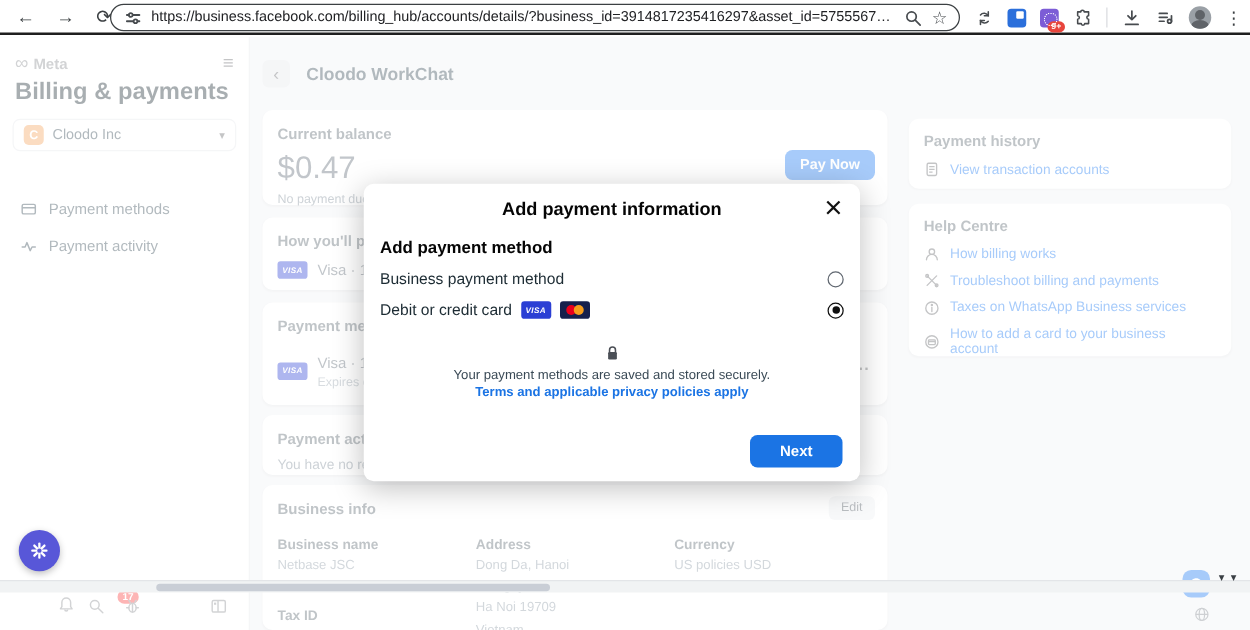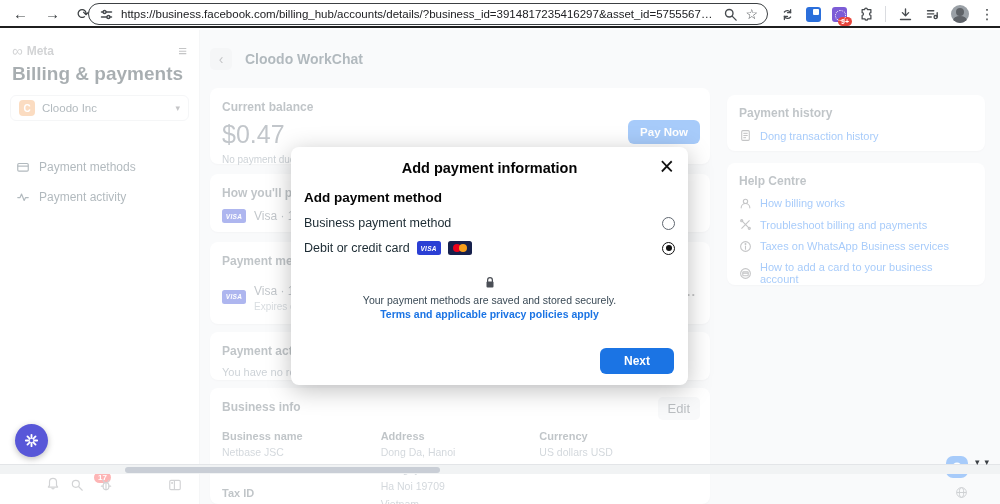--- a/index.html
+++ b/index.html
@@ -80,21 +80,21 @@
   .mc-badge::before { content:""; position:absolute; left:5px; top:3px; width:8px; height:8px; border-radius:50%; background:#EB001B; }
   .mc-badge::after  { content:""; position:absolute; left:11px; top:3px; width:8px; height:8px; border-radius:50%; background:#F79E1B; }
   .pm-label { font-size:12px; color:#5f6b76; }
   .pm-sub { font-size:10px; color:#98a4ae; margin-top:2px; }
   .c-methods { left:210px; top:212px; width:500px; height:82px; padding:12px; }
   .more-dots { position:absolute; right:14px; top:42px; color:#65676b; font-size:13px; font-weight:bold; letter-spacing:1px; cursor:pointer; }
   .c-activity { left:210px; top:302px; width:500px; height:48px; padding:12px; }
   .act-empty { font-size:11px; color:#7c8a96; margin-top:8px; white-space:nowrap; }
   .c-bizinfo { left:210px; top:358px; width:500px; height:116px; padding:12px; }
   .edit-btn { position:absolute; right:10px; top:9px; background:#eceef1; border:none; border-radius:5px;
-              color:#4b555e; font-size:13px; padding:4px 10px; cursor:pointer; }
+              color:#4b555e; font-size:10px; padding:4px 10px; cursor:pointer; }
   .biz-cols { display:flex; margin-top:16px; }
   .biz-col { width:168px; }
   .f-label { font-size:11px; font-weight:bold; color:#5b6770; }
   .f-val { font-size:10.5px; color:#8b98a4; margin-top:3px; line-height:1.35; }
   .taxid { position:absolute; left:12px; top:99px; }
 
   
   .c-history { left:727px; top:65px; width:258px; height:56px; padding:11px 12px; }
   .link-row { display:flex; align-items:center; gap:8px; margin-top:9px; cursor:pointer; }
   .link-row svg { width:13px; height:13px; color:#65676b; flex:none; }
@@ -317,36 +317,36 @@
       </div>
       <div class="biz-col">
         <div class="f-label">Address</div>
         <div class="f-val">Dong Da, Hanoi</div>
         <div class="f-val">91 Nguyen Chi Thanh</div>
         <div class="f-val">Ha Noi 19709</div>
         <div class="f-val">Vietnam</div>
       </div>
       <div class="biz-col">
         <div class="f-label">Currency</div>
-        <div class="f-val">US dollars USD</div>
+        <div class="f-val">US policies USD</div>
       </div>
     </div>
     <div class="f-label taxid">Tax ID</div>
   </div>
 
   <div class="card c-history">
     <div class="card-h">Payment history</div>
     <div class="link-row">
       <svg viewBox="0 0 24 24" fill="none" stroke="currentColor" stroke-width="2">
         <rect x="5" y="3" width="14" height="18" rx="2"></rect>
           <line x1="8" y1="8" x2="16" y2="8"></line>
           <line x1="8" y1="12" x2="16" y2="12"></line>
           <line x1="8" y1="16" x2="13" y2="16"></line>
       </svg>
-      <span class="link-txt">Dong transaction history</span>
+      <span class="link-txt">View transaction accounts</span>
     </div>
   </div>
 
   <div class="card c-help">
     <div class="card-h">Help Centre</div>
     <div class="link-row">
       <svg viewBox="0 0 24 24" fill="none" stroke="currentColor" stroke-width="2" stroke-linecap="round">
         <circle cx="12" cy="8" r="4"></circle>
           <path d="M4 20a8 8 0 0 1 16 0"></path>
       </svg>

